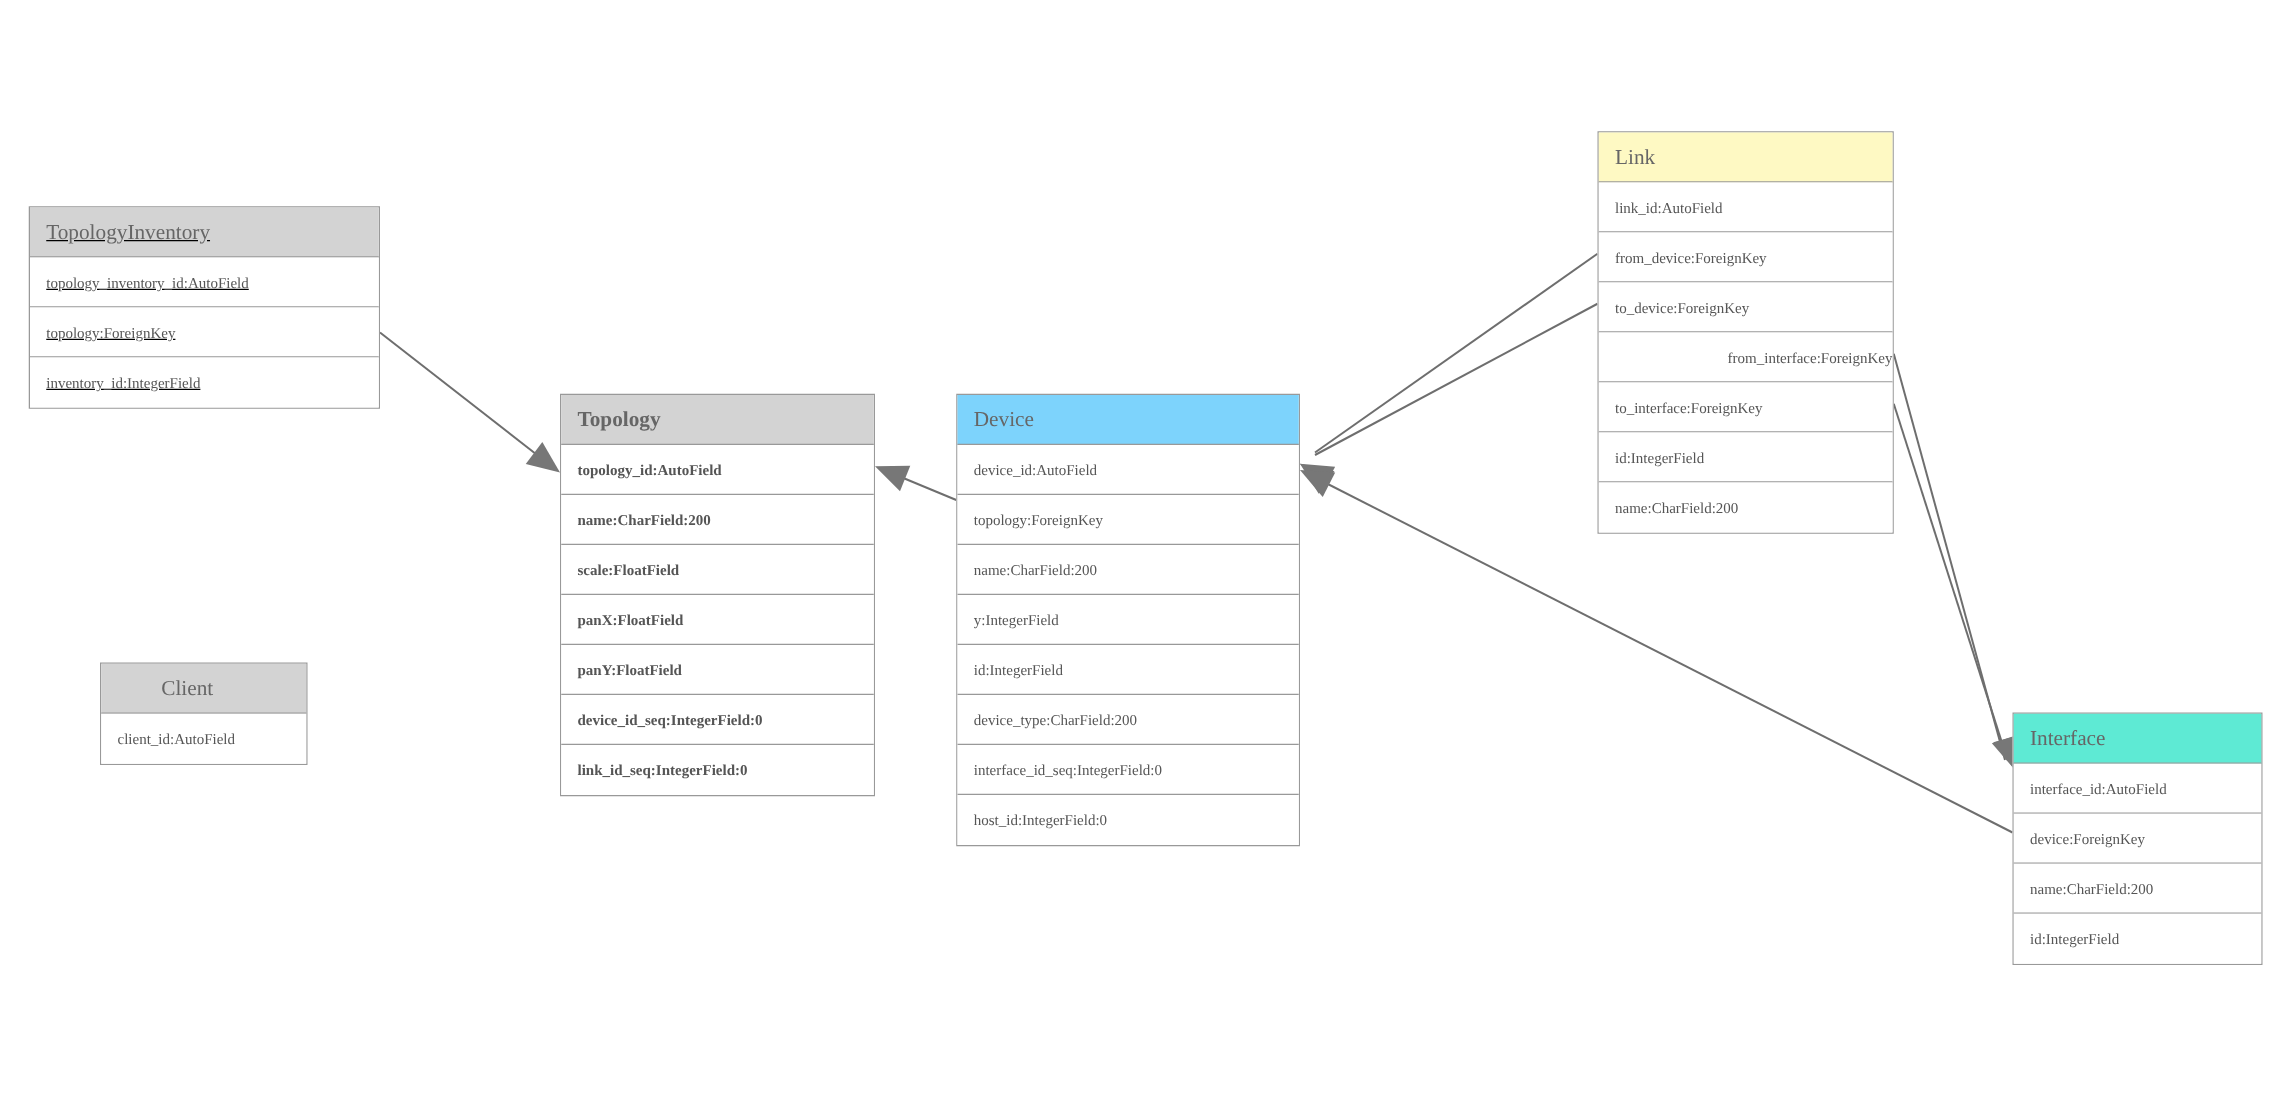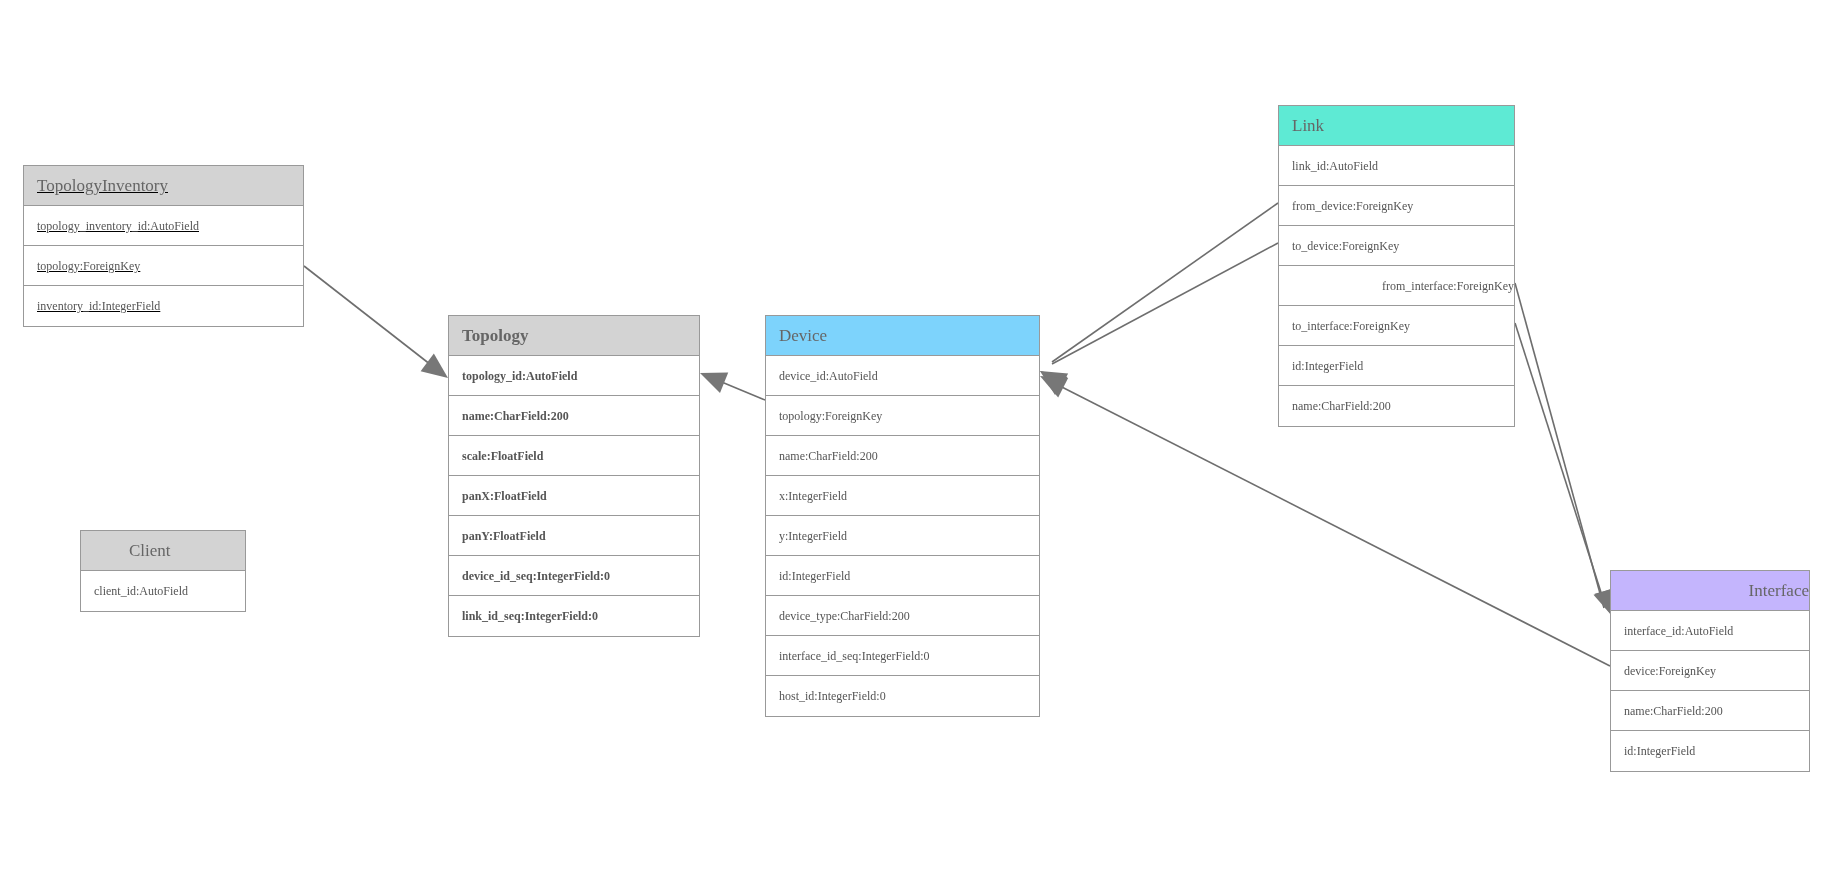--- a/index.html
+++ b/index.html
@@ -115,37 +115,36 @@
       <div class="entity-field" style="border-bottom-color: rgb(153, 153, 153); color: rgb(85, 85, 85);">panX:FloatField</div>
       <div class="entity-field" style="border-bottom-color: rgb(153, 153, 153); color: rgb(85, 85, 85);">panY:FloatField</div>
       <div class="entity-field" style="border-bottom-color: rgb(153, 153, 153); color: rgb(85, 85, 85);">device_id_seq:IntegerField:0</div>
       <div class="entity-field" style="border-bottom-color: rgb(153, 153, 153); color: rgb(85, 85, 85);">link_id_seq:IntegerField:0</div>
     </div>
     <div class="entity" style="left: 765px; top: 315px; width: 275px; border-color: rgb(153, 153, 153);">
       <div class="entity-header" style="background: #7dd3fc; border-bottom-color: rgb(153, 153, 153);">Device</div>
       <div class="entity-field" style="border-bottom-color: rgb(153, 153, 153); color: rgb(85, 85, 85);">device_id:AutoField</div>
       <div class="entity-field" style="border-bottom-color: rgb(153, 153, 153); color: rgb(85, 85, 85);">topology:ForeignKey</div>
       <div class="entity-field" style="border-bottom-color: rgb(153, 153, 153); color: rgb(85, 85, 85);">name:CharField:200</div>
-      <div class="entity-field" style="border-bottom-color: rgb(153, 153, 153); color: rgb(85, 85, 85);">x:IntegerField</div>
       <div class="entity-field" style="border-bottom-color: rgb(153, 153, 153); color: rgb(85, 85, 85);">y:IntegerField</div>
       <div class="entity-field" style="border-bottom-color: rgb(153, 153, 153); color: rgb(85, 85, 85);">id:IntegerField</div>
       <div class="entity-field" style="border-bottom-color: rgb(153, 153, 153); color: rgb(85, 85, 85);">device_type:CharField:200</div>
       <div class="entity-field" style="border-bottom-color: rgb(153, 153, 153); color: rgb(85, 85, 85);">interface_id_seq:IntegerField:0</div>
       <div class="entity-field" style="border-bottom-color: rgb(153, 153, 153); color: rgb(85, 85, 85);">host_id:IntegerField:0</div>
     </div>
     <div class="entity" style="left: 1278px; top: 105px; width: 237px; border-color: rgb(153, 153, 153);">
-      <div class="entity-header" style="background: #5eead4; border-bottom-color: rgb(153, 153, 153);">Link</div>
+      <div class="entity-header" style="background: #fef9c3; border-bottom-color: rgb(153, 153, 153);">Link</div>
       <div class="entity-field" style="border-bottom-color: rgb(153, 153, 153); color: rgb(85, 85, 85);">link_id:AutoField</div>
       <div class="entity-field" style="border-bottom-color: rgb(153, 153, 153); color: rgb(85, 85, 85);">from_device:ForeignKey</div>
       <div class="entity-field" style="border-bottom-color: rgb(153, 153, 153); color: rgb(85, 85, 85);">to_device:ForeignKey</div>
       <div class="entity-field" style="border-bottom-color: rgb(153, 153, 153); color: rgb(85, 85, 85); text-align: right;">from_interface:ForeignKey</div>
       <div class="entity-field" style="border-bottom-color: rgb(153, 153, 153); color: rgb(85, 85, 85);">to_interface:ForeignKey</div>
       <div class="entity-field" style="border-bottom-color: rgb(153, 153, 153); color: rgb(85, 85, 85);">id:IntegerField</div>
       <div class="entity-field" style="border-bottom-color: rgb(153, 153, 153); color: rgb(85, 85, 85);">name:CharField:200</div>
     </div>
     <div class="entity" style="left: 1610px; top: 570px; width: 200px; border-color: rgb(153, 153, 153);">
-      <div class="entity-header" style="background: #c4b5fd; border-bottom-color: rgb(153, 153, 153); text-align: right;">Interface</div>
+      <div class="entity-header" style="background: #5eead4; border-bottom-color: rgb(153, 153, 153);">Interface</div>
       <div class="entity-field" style="border-bottom-color: rgb(153, 153, 153); color: rgb(85, 85, 85);">interface_id:AutoField</div>
       <div class="entity-field" style="border-bottom-color: rgb(153, 153, 153); color: rgb(85, 85, 85);">device:ForeignKey</div>
       <div class="entity-field" style="border-bottom-color: rgb(153, 153, 153); color: rgb(85, 85, 85);">name:CharField:200</div>
       <div class="entity-field" style="border-bottom-color: rgb(153, 153, 153); color: rgb(85, 85, 85);">id:IntegerField</div>
     </div>
   </div>
 
 </body></html>

